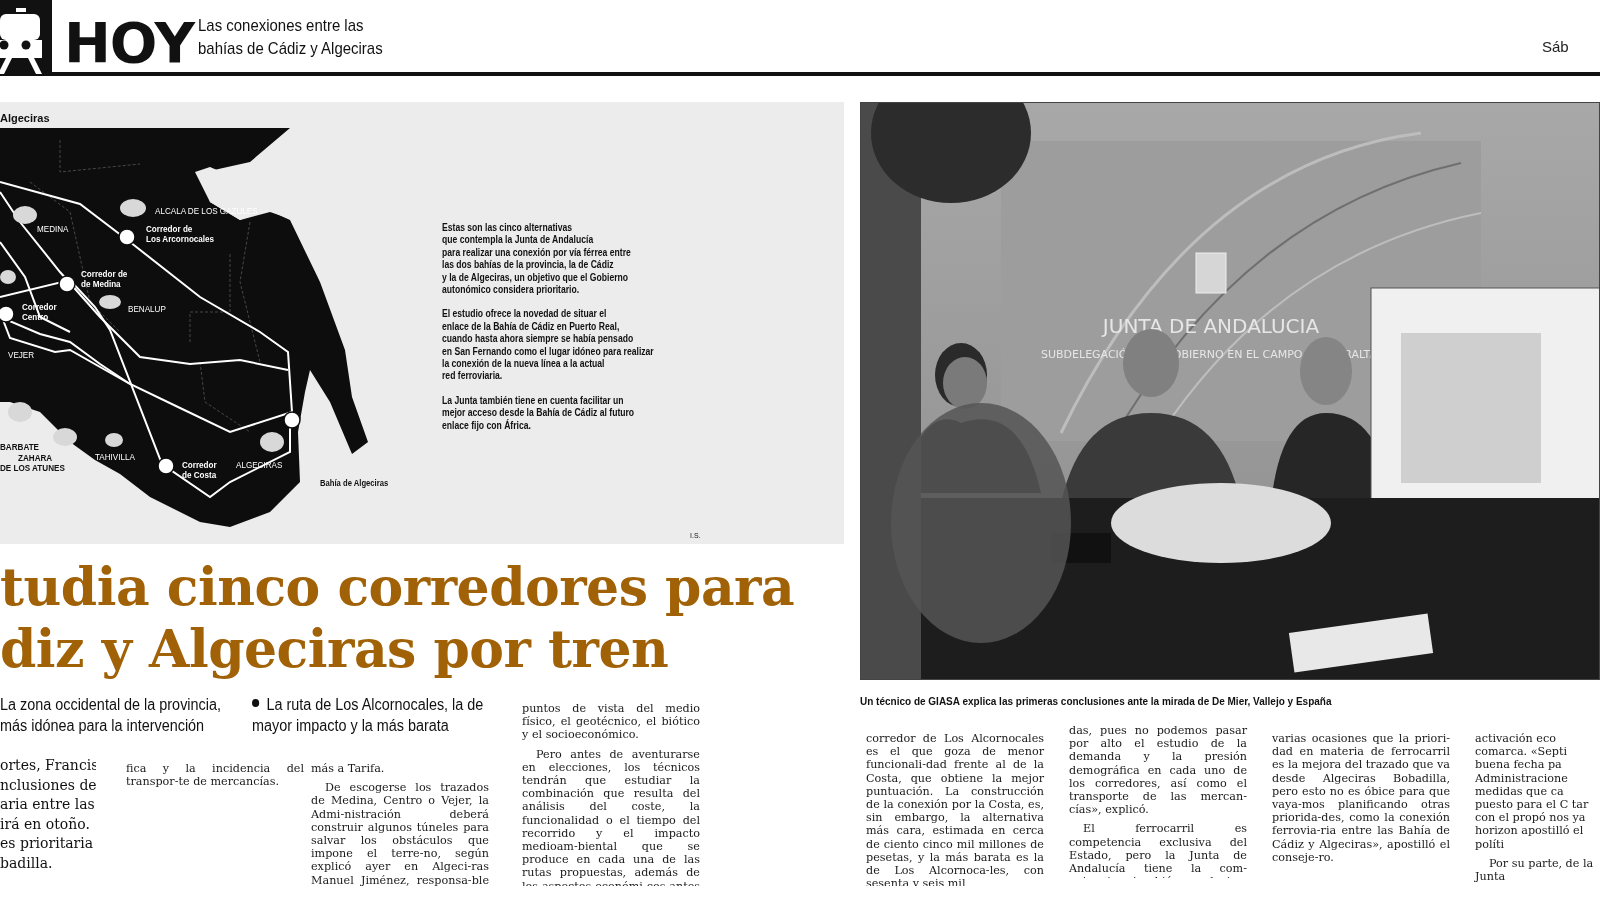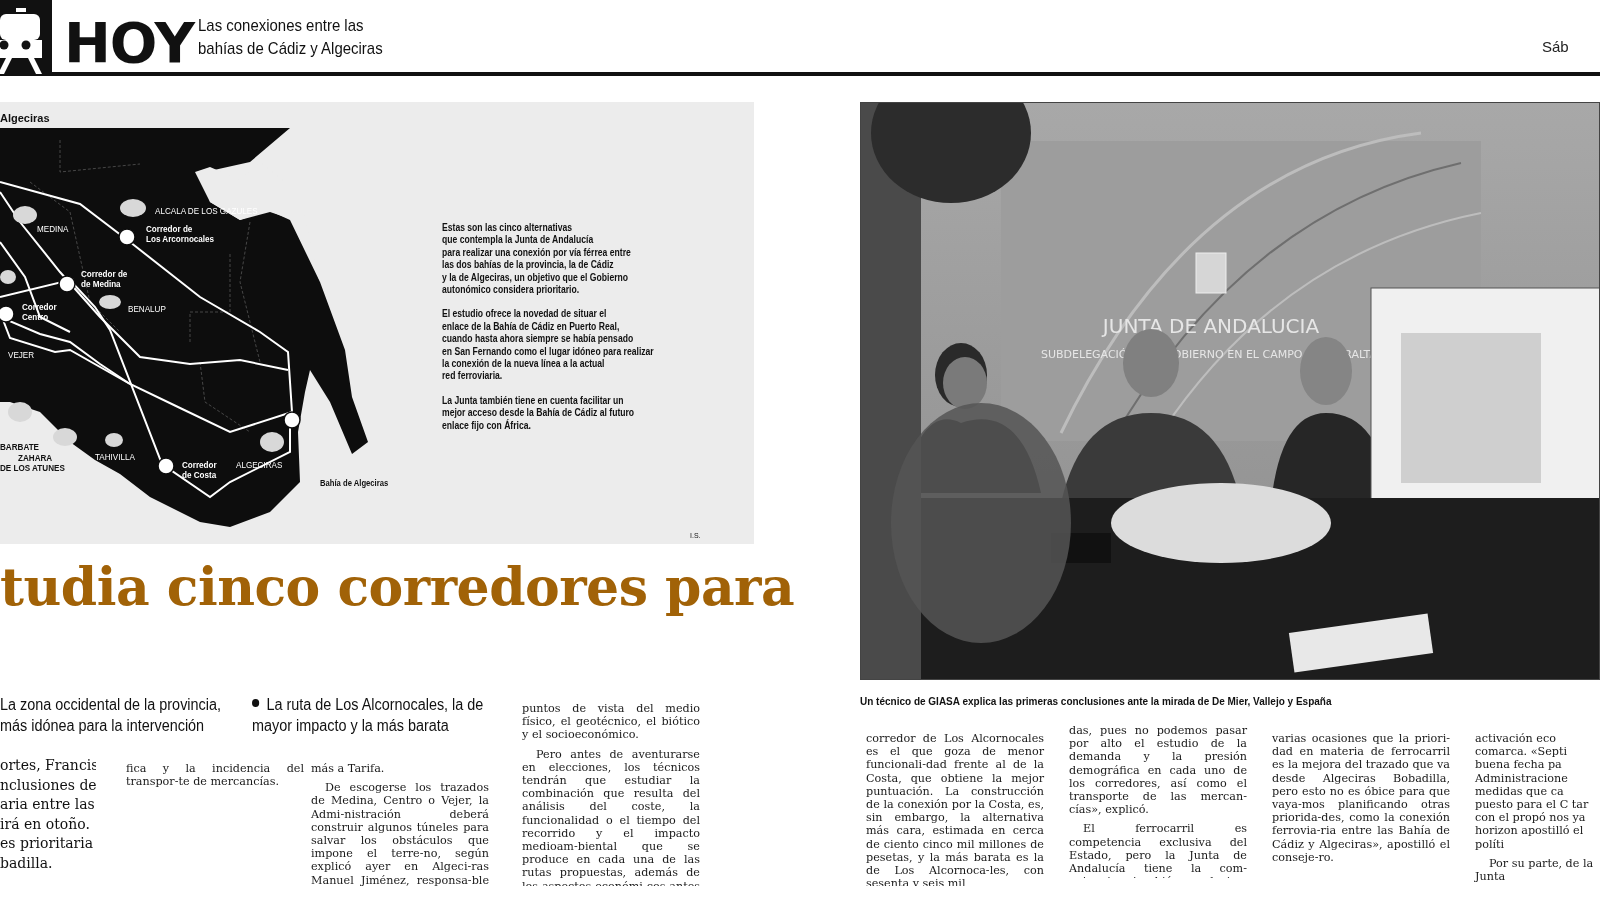--- a/index.html
+++ b/index.html
@@ -8,21 +8,21 @@
 
     
     .header { position: absolute; left: 0; top: 0; width: 1600px; height: 76px; border-bottom: 4px solid #111; }
     .train-badge { position: absolute; left: 0; top: 0; width: 52px; height: 74px; background: #111; }
     .train-badge svg { position: absolute; left: 0; top: 8px; }
     .hoy { position: absolute; left: 64px; top: 10px; font-family: "DejaVu Sans", sans-serif; font-weight: bold; font-size: 56px; letter-spacing: -1px; color: #111; }
     .hoy-sub { position: absolute; left: 198px; top: 14px; font-family: "Liberation Sans", sans-serif; font-size: 17px; line-height: 23px; color: #111; transform: scaleX(0.88); transform-origin: left top; width: 230px; }
     .date-stub { position: absolute; left: 1542px; top: 38px; font-family: "Liberation Sans", sans-serif; font-size: 15px; color: #222; }
 
     
-    .graphic { position: absolute; left: 0; top: 102px; width: 754px; height: 442px; background: #ececec; }
+    .graphic { position: absolute; left: 0; top: 102px; width: 844px; height: 442px; background: #ececec; }
     .graphic-title { position: absolute; left: 0; top: 10px; font-family: "Liberation Sans", sans-serif; font-weight: bold; font-size: 11px; }
     .map-svg { position: absolute; left: 0; top: 0; }
     .map-label { position: absolute; font-family: "Liberation Sans", sans-serif; font-size: 9px; color: #fff; white-space: nowrap; transform: scaleX(0.9); transform-origin: left top; }
     .map-label.bold { font-weight: bold; line-height: 10px; }
     .map-label.dark { color: #111; font-weight: bold; }
     .graphic-text { position: absolute; left: 442px; top: 222px; width: 260px; font-family: "Liberation Sans", sans-serif; font-size: 10px; line-height: 12.4px; color: #111; font-weight: bold; transform: scaleX(0.86); transform-origin: left top; }
     .graphic-text p { margin-bottom: 12px; white-space: pre-line; }
     .credit { position: absolute; left: 690px; top: 532px; font-family: "Liberation Sans", sans-serif; font-size: 7px; }
 
     
@@ -153,20 +153,21 @@
 red ferroviaria.</p>
     <p>La Junta también tiene en cuenta facilitar un
 mejor acceso desde la Bahía de Cádiz al futuro
 enlace fijo con África.</p>
   </div>
   <div class="credit" style="top:430px;">I.S.</div>
 </div>
 
 <div class="headline">
   <div>tudia cinco corredores para</div>
+  <div>diz y Algeciras por tren</div>
 </div>
 
 <div class="summary" style="left:0;">
   <div>La zona occidental de la provincia,</div>
   <div>más idónea para la intervención</div>
 </div>
 <div class="summary" style="left:252px;">
   <div><span class="dot"></span><span>La ruta de Los Alcornocales, la de</span></div>
   <div>mayor impacto y la más barata</div>
 </div>

